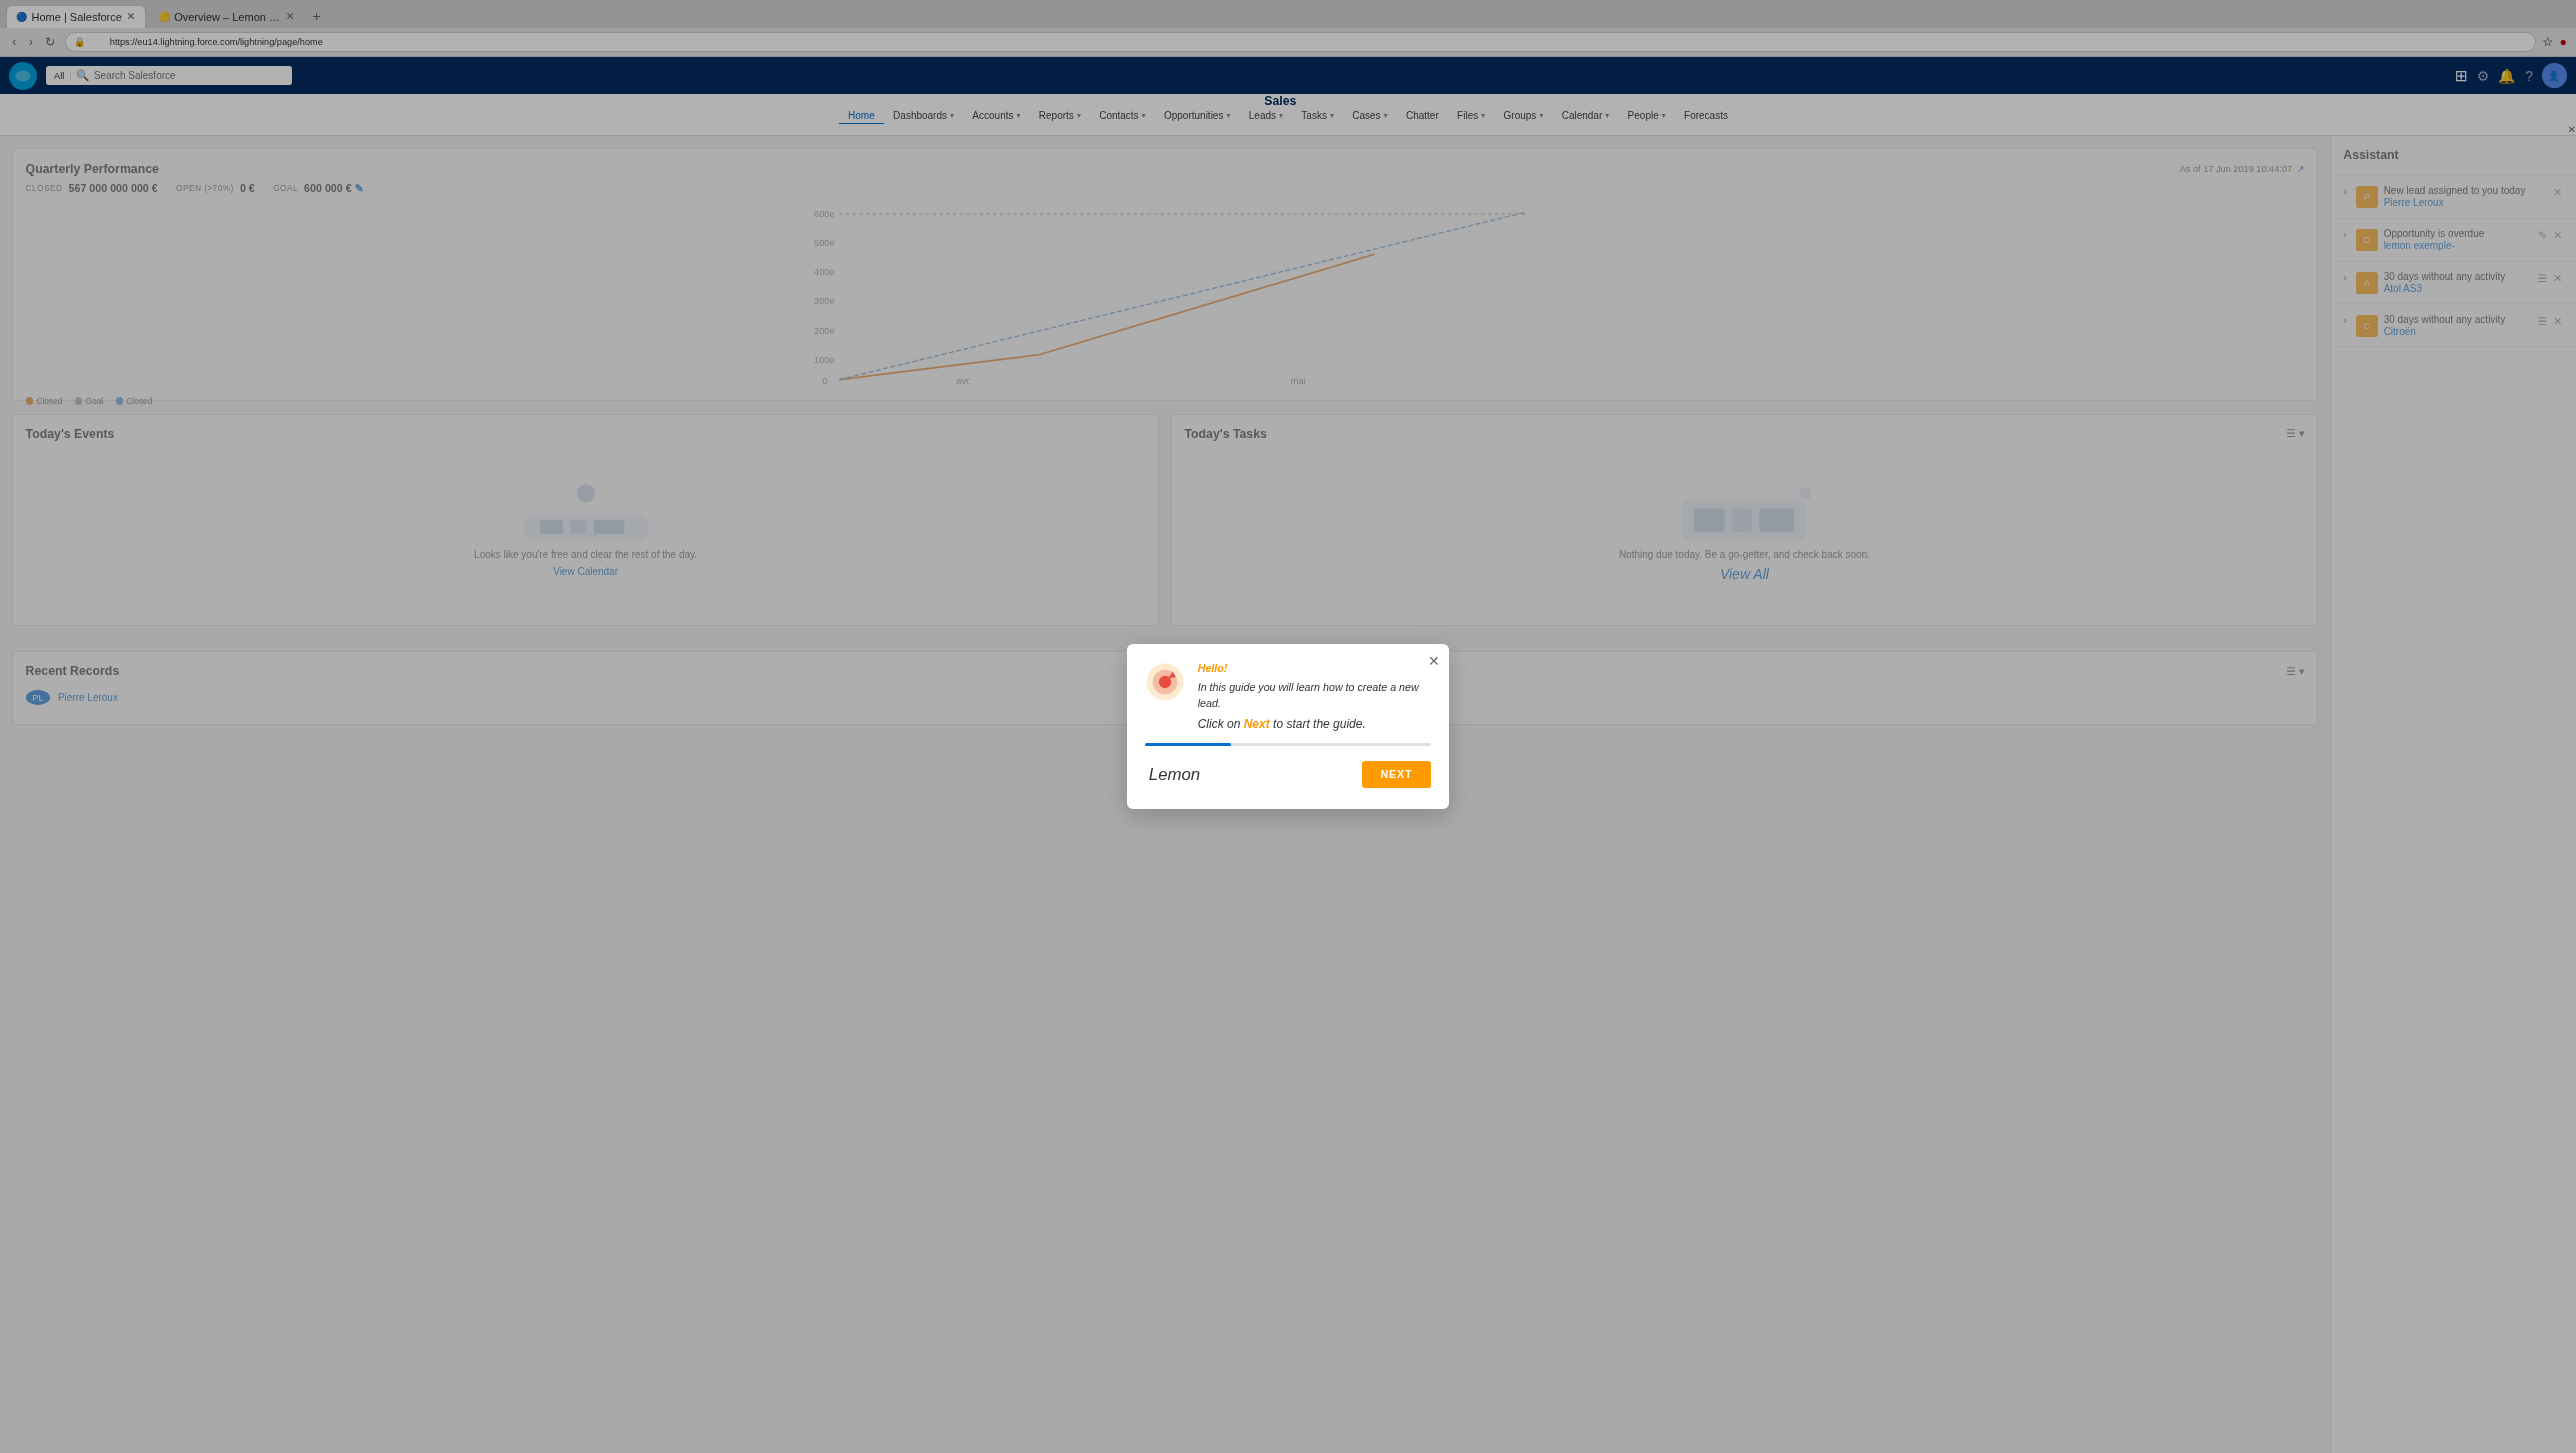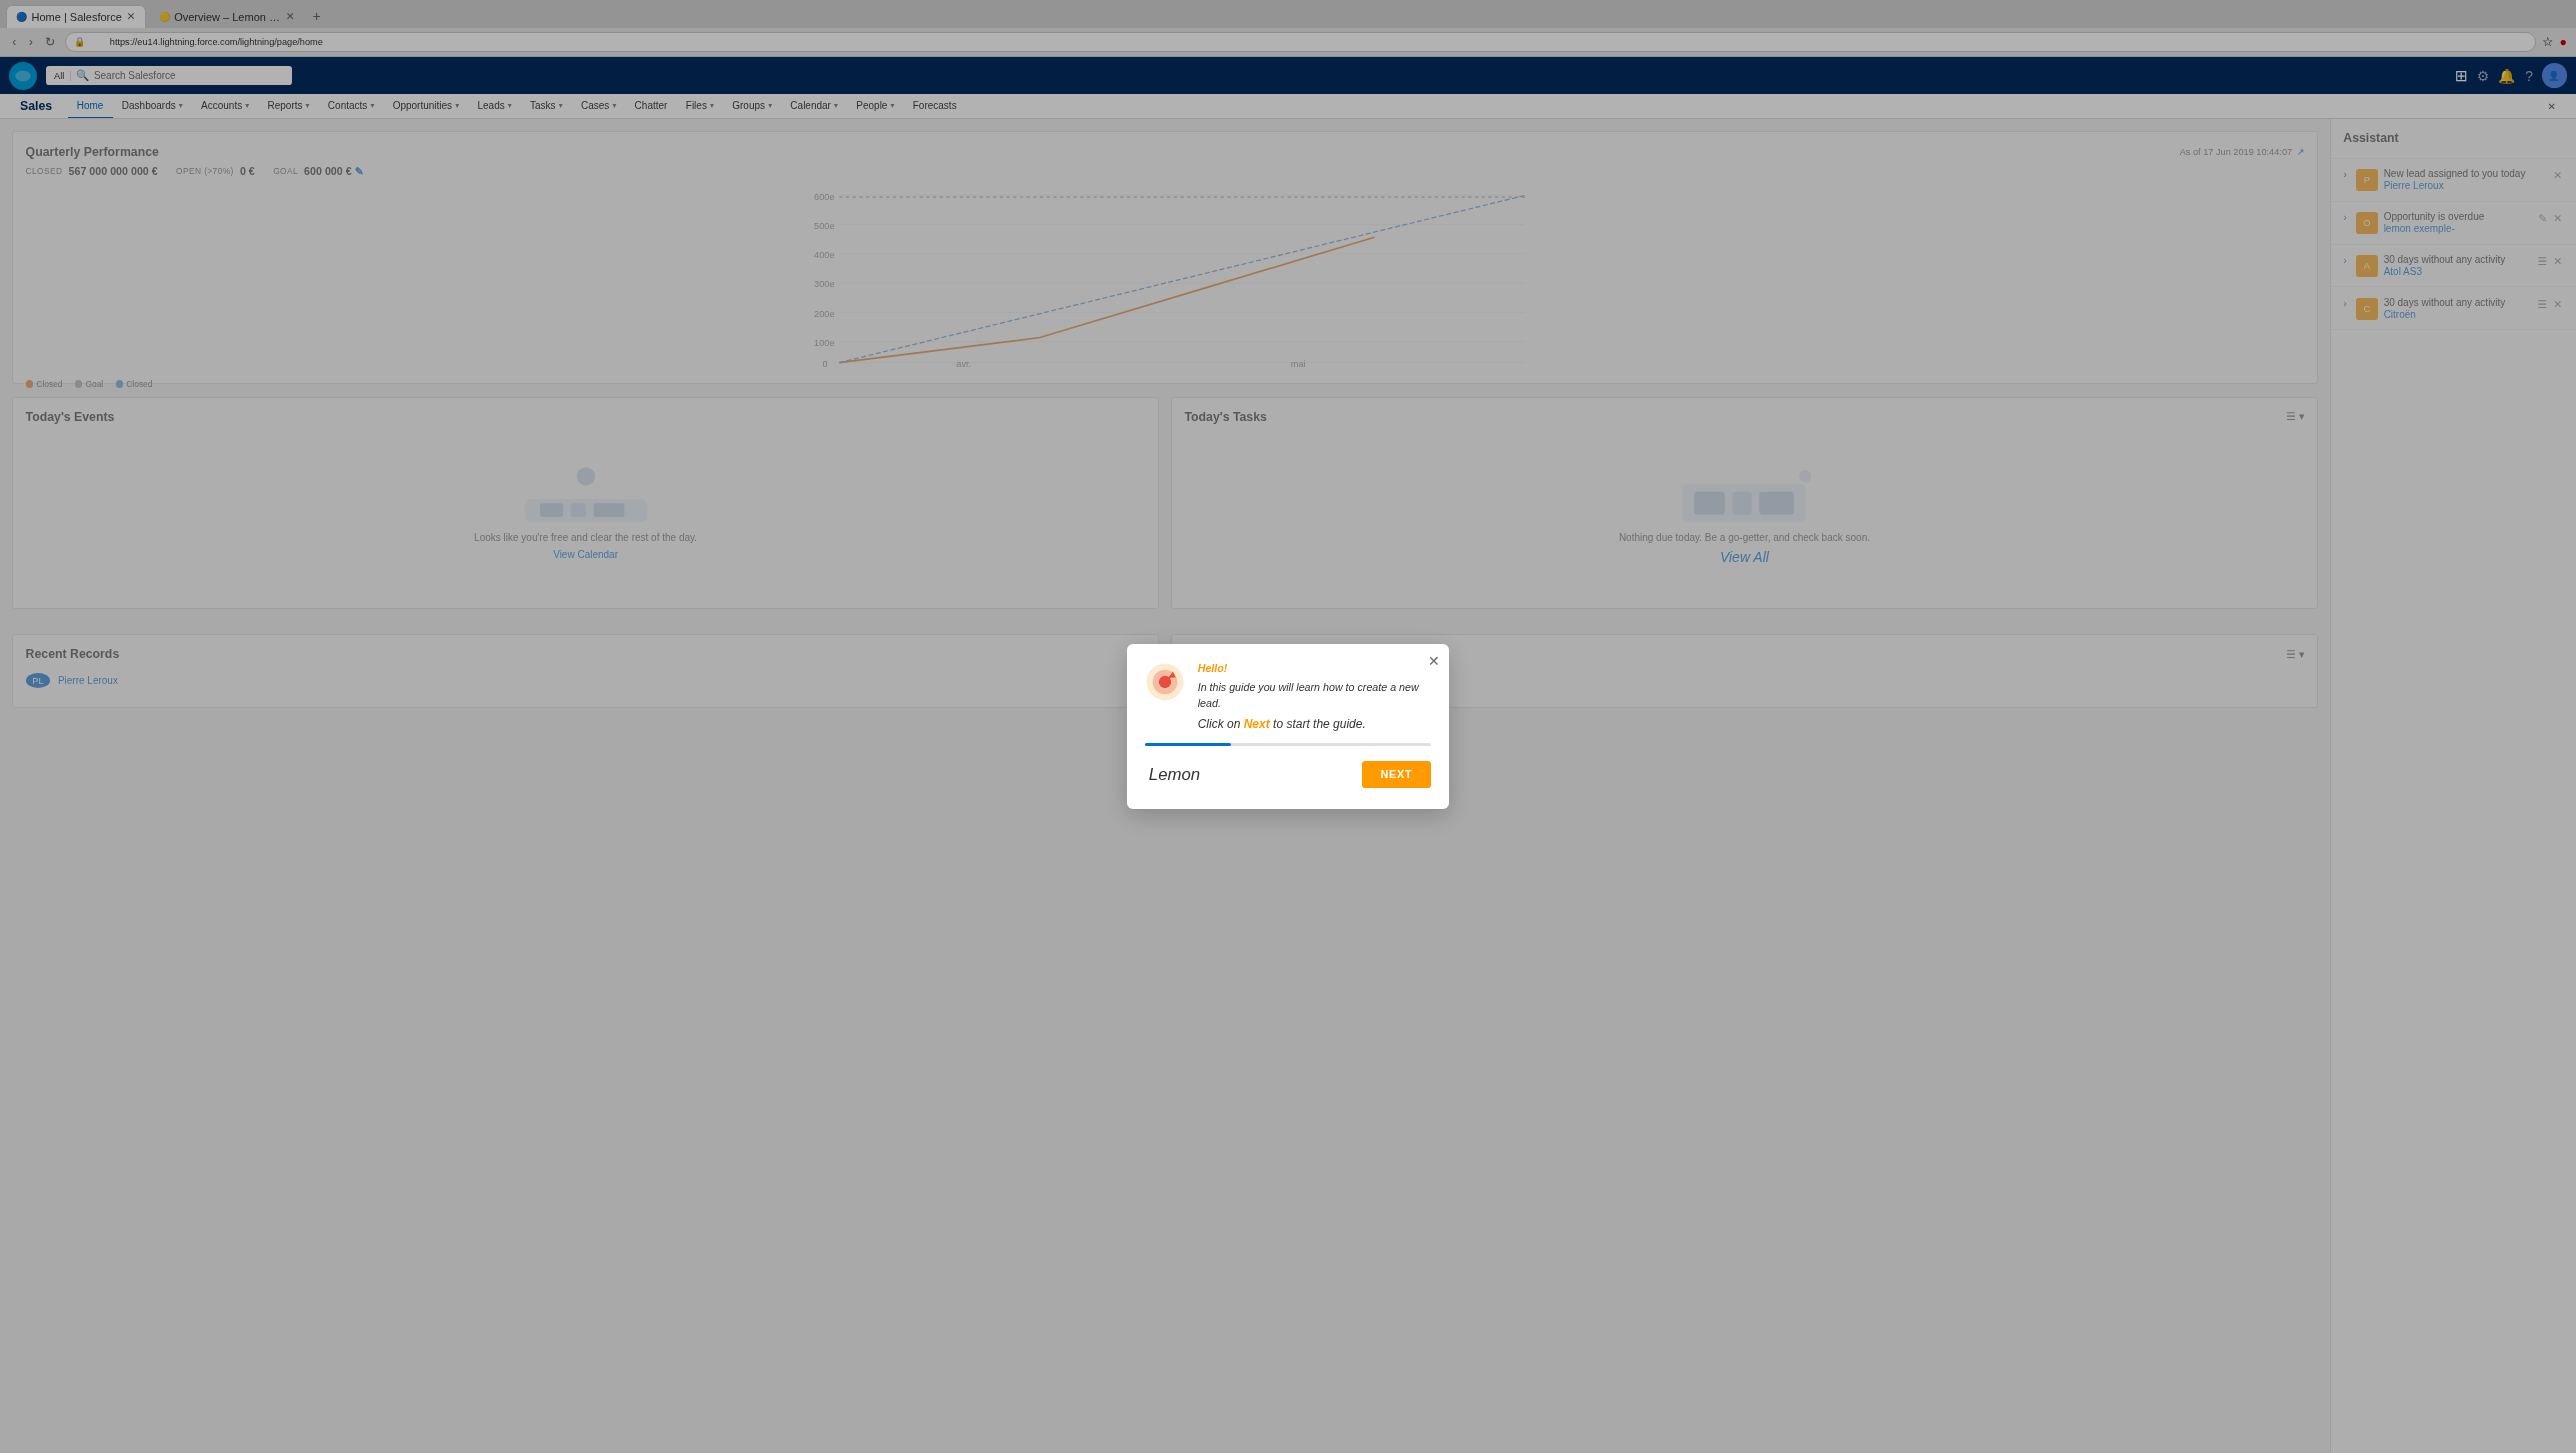--- a/index.html
+++ b/index.html
@@ -22,21 +22,21 @@
     .url-text { flex: 1; padding-left: 19px; }
     .browser-actions { display: flex; gap: 6.1px; align-items: center; }
 
     
     .sf-header { background: #032d60; display: flex; align-items: center; padding: 0 9.2px; height: 37px; gap: 9.2px; }
     .sf-search { display: flex; align-items: center; background: #fff; border-radius: 3.1px; padding: 3.1px 7.7px; gap: 4.6px; flex: 0 0 246px; }
     .sf-search input { border: none; outline: none; font-size: 10px; width: 154px; }
     .sf-header-actions { margin-left: auto; display: flex; align-items: center; gap: 9.2px; color: #fff; font-size: 14px; }
 
     
-    .sf-nav { background: #fff; border-bottom: 0.8px solid #ddd; display: flex; align-items: center; padding: 0 20px; height: 25px; }
+    .sf-nav { background: #fff; border-bottom: 0.8px solid #ddd; display: flex; align-items: center; padding: 0 0; height: 42px; flex-direction: column; }
     .sf-nav-app { font-weight: bold; font-size: 12.3px; color: #032d60; margin-right: 15.4px; }
     .sf-nav-items { display: flex; align-items: center; gap: 0; height: 100%; }
     .sf-nav-item { display: flex; align-items: center; padding: 0 9.2px; height: 100%; cursor: pointer; font-size: 10px; color: #444; border-bottom: 1.5px solid transparent; white-space: nowrap; gap: 3.1px; }
     .sf-nav-item.active { border-bottom: 1.5px solid #0070d2; color: #0070d2; font-weight: 500; }
     .chevron { font-size: 7.7px; color: #888; }
     .sf-nav-more { margin-left: auto; color: #666; cursor: pointer; }
 
     
     .main-layout { display: flex; height: calc(100vh - 111px); overflow: hidden; }
     .main-content { flex: 1; overflow-y: auto; padding: 12.3px; background: #f3f2f2; }

